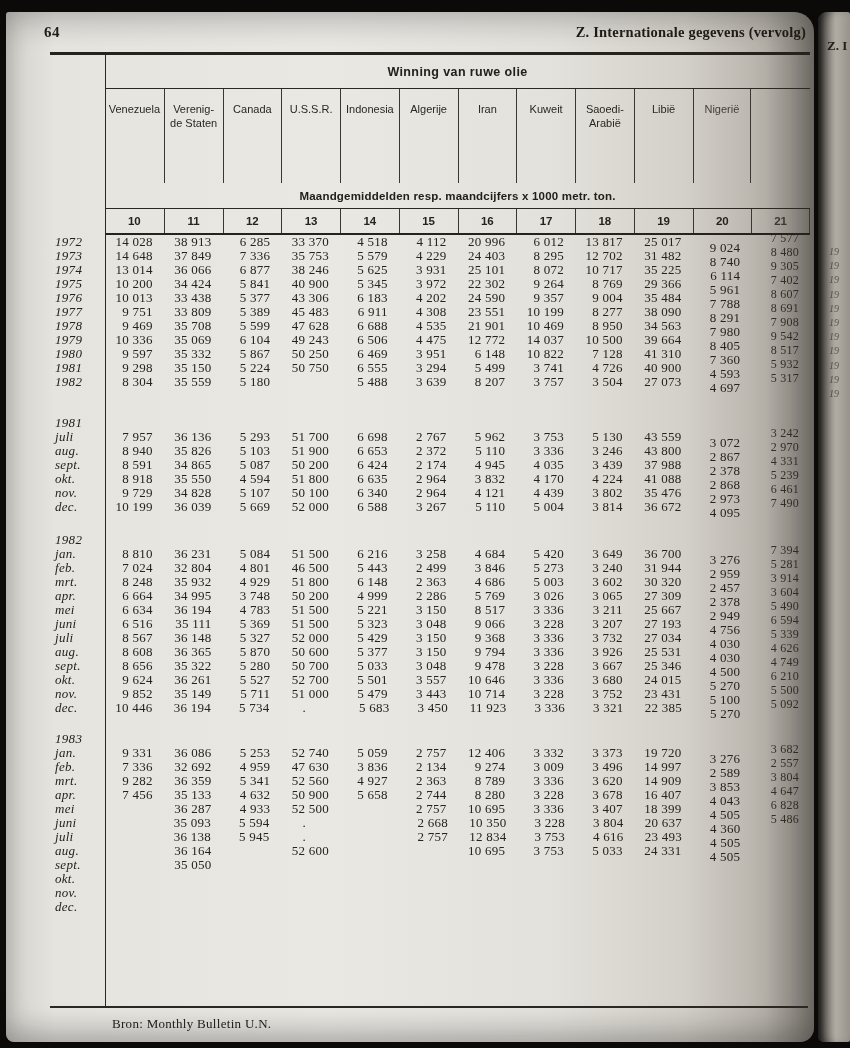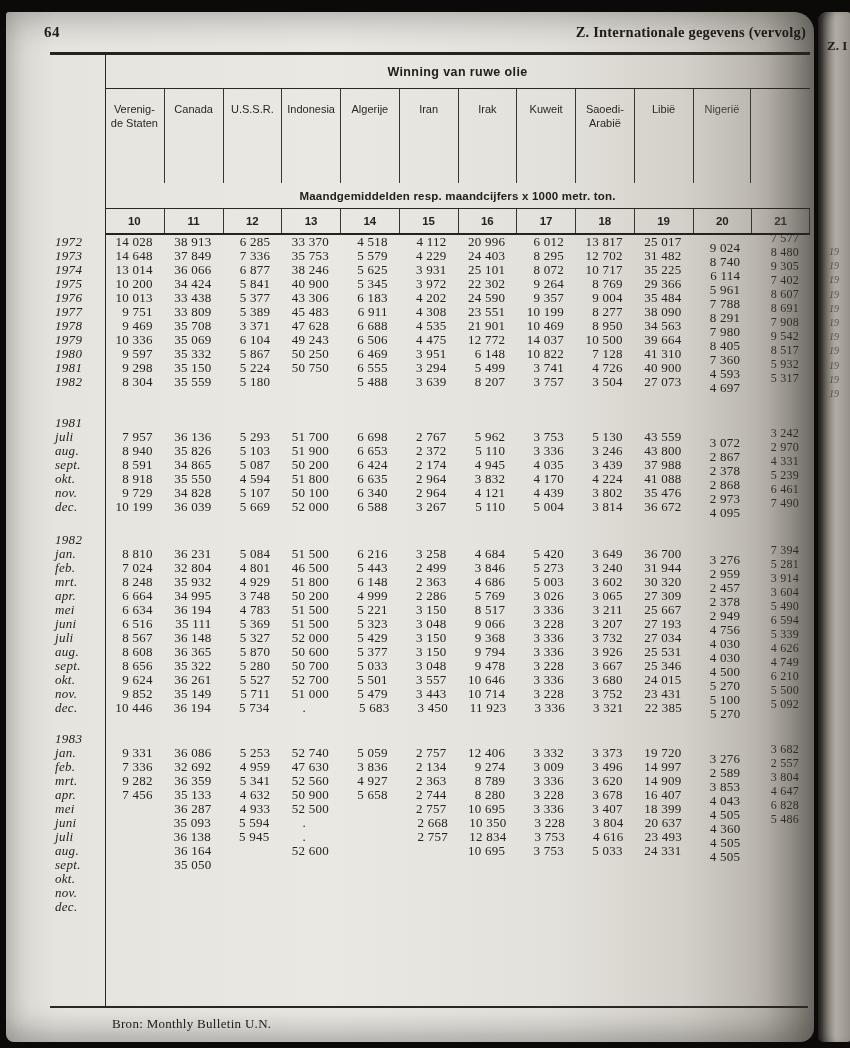--- a/index.html
+++ b/index.html
@@ -112,28 +112,28 @@
 <body>
 
 <div class="page">
   <div class="page-number">64</div>
   <div class="page-header">Z.  Internationale gegevens (vervolg)</div>
 
   <div class="dtable">
     <div class="stub-sep"></div>
     <div class="title-row">Winning van ruwe olie</div>
     <div class="header-grid" id="colgrid">
+        <div class="hcell">Venezuela</div>
         <div class="hcell">Verenig-
 de Staten</div>
         <div class="hcell">Canada</div>
         <div class="hcell">U.S.S.R.</div>
         <div class="hcell">Indonesia</div>
         <div class="hcell">Algerije</div>
         <div class="hcell">Iran</div>
-        <div class="hcell">Irak</div>
         <div class="hcell">Kuweit</div>
         <div class="hcell">Saoedi-
 Arabië</div>
         <div class="hcell">Libië</div>
         <div class="hcell c12">Nigerië</div>
       </div>
     <div class="subtitle-row">Maandgemiddelden resp. maandcijfers x 1000 metr. ton.</div>
     <div class="num-grid" id="numgrid">
         <div class="ncell">10</div>
         <div class="ncell">11</div>
@@ -237,21 +237,21 @@
             <div class="cell">10 199</div>
             <div class="cell">8 277</div>
             <div class="cell">38 090</div>
             <div class="cell c11">8 291</div>
             <div class="cell c12">8 691</div>
           </div>
           <div class="row">
             <div class="stub">1978</div>
             <div class="cell">9 469</div>
             <div class="cell">35 708</div>
-            <div class="cell">3 371</div>
+            <div class="cell">5 599</div>
             <div class="cell">47 628</div>
             <div class="cell">6 688</div>
             <div class="cell">4 535</div>
             <div class="cell">21 901</div>
             <div class="cell">10 469</div>
             <div class="cell">8 950</div>
             <div class="cell">34 563</div>
             <div class="cell c11">7 980</div>
             <div class="cell c12">7 908</div>
           </div>

